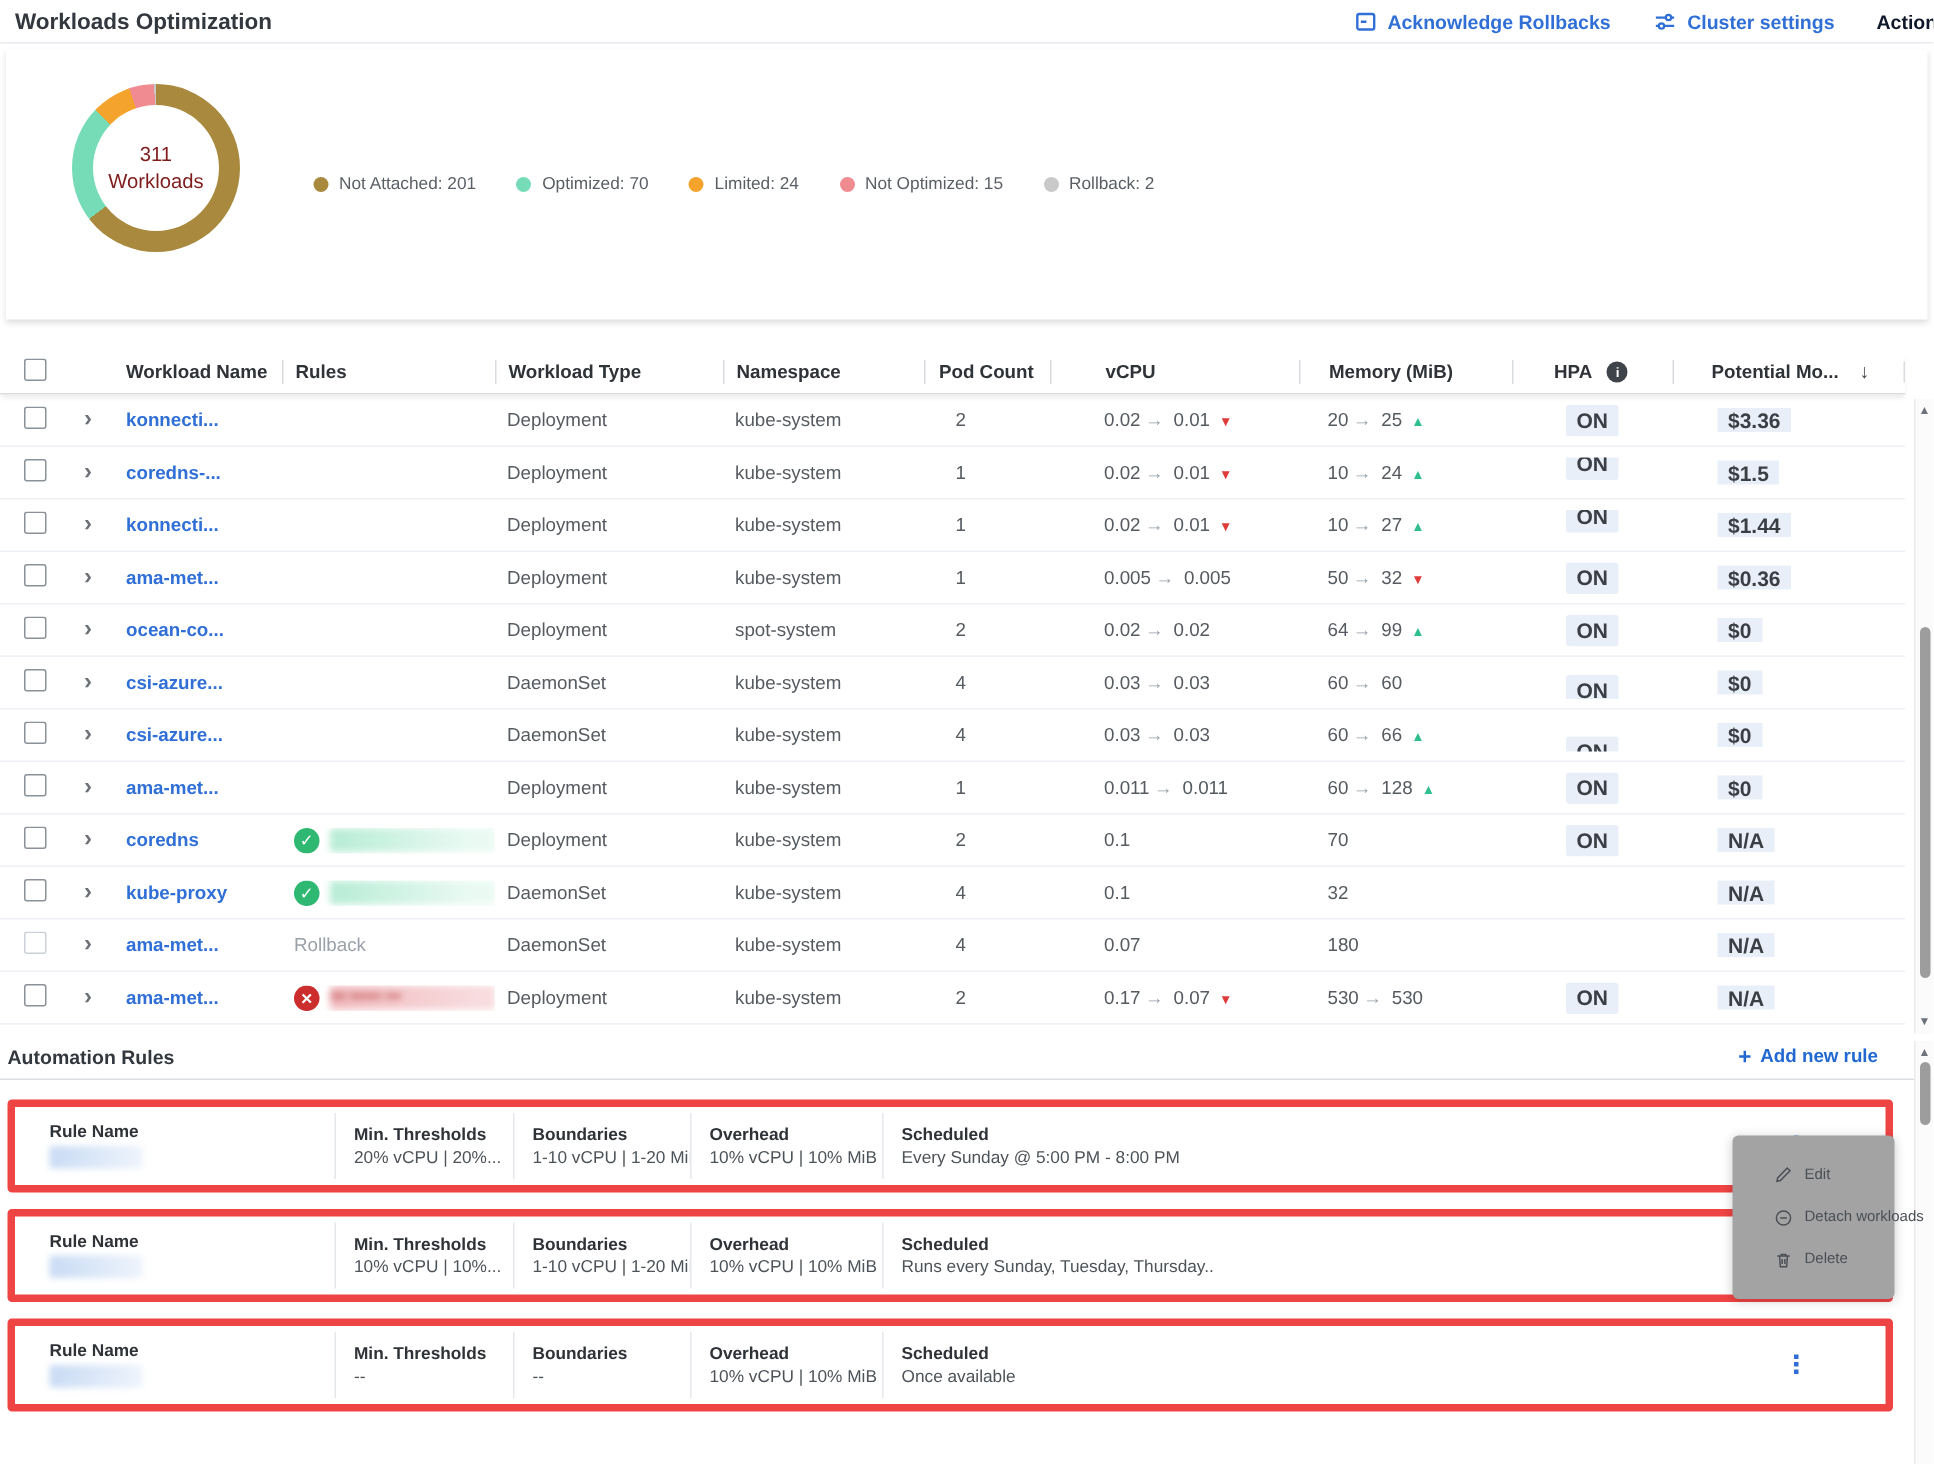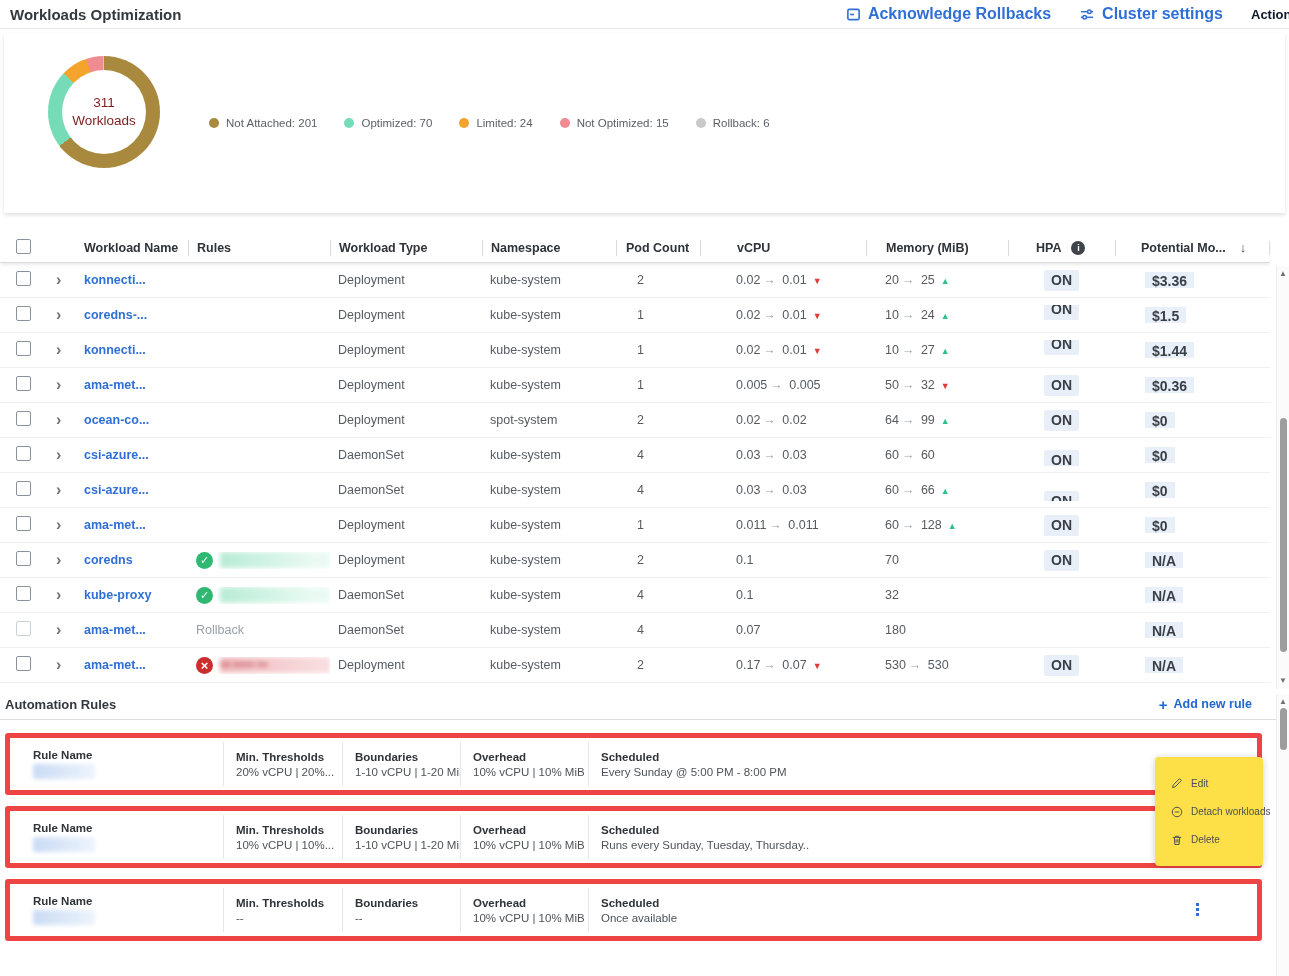--- a/index.html
+++ b/index.html
@@ -9,22 +9,22 @@
   }
   *{box-sizing:border-box}
   html,body{margin:0;padding:0}
   body{width:1289px;height:976px;overflow:hidden;position:relative;background:#fff;
        font-family:"Liberation Sans","DejaVu Sans",sans-serif;font-size:12.5px;color:var(--text)}
   
   .topbar{height:29px;display:flex;align-items:center;justify-content:space-between;
           padding-left:10px;border-bottom:1px solid #e7eaee;background:#fff}
   .topbar h1{margin:0;font-size:15px;font-weight:700;color:var(--text-dark)}
   .topbar-actions{display:flex;align-items:center;gap:28px}
-  .top-link{display:flex;align-items:center;gap:7px;color:var(--accent);font-weight:700;
-            font-size:16px;cursor:pointer;white-space:nowrap}
+  .top-link{display:flex;gap:7px;color:var(--accent);font-weight:700;
+            font-size:13px;cursor:pointer;white-space:nowrap}
   .top-link svg{display:block}
   .top-disabled{color:#0f172a;font-weight:700;font-size:13px;width:38px;overflow:hidden;white-space:nowrap}
   
   .summary-card{margin:4px 4px 0 4px;height:180px;background:#fff;position:relative;
                 box-shadow:0 2px 4px rgba(0,0,0,.13);display:flex;align-items:center}
   .donut{position:absolute;left:44px;top:23px;width:112px;height:112px;border-radius:50%;
          display:flex;align-items:center;justify-content:center;background:#ddd}
   .donut-hole{width:84px;height:84px;border-radius:50%;background:#fff;display:flex;flex-direction:column;
               align-items:center;justify-content:center;color:#7f1d1d;font-size:13.5px;line-height:1.35}
   .summary-info{margin-left:205px;display:flex;flex-direction:column;gap:13px}
@@ -98,22 +98,22 @@
   .rc{height:44px;display:flex;flex-direction:column;justify-content:center;gap:3px;padding-left:12px;white-space:nowrap;overflow:hidden}
   .rc + .rc{border-left:1px solid #e4e7eb}
   .rc .lbl{font-weight:700;font-size:11.5px;color:#2f3338}
   .rc .val{font-size:11.5px;color:var(--text)}
   .rc-name{padding-left:23px}
   .name-pill{width:62px;height:15px;border-radius:2px;background:linear-gradient(90deg,#c9dbf4,#eef4fc);filter:blur(2px)}
   .kebab{position:absolute;right:52px;top:50%;transform:translateY(-50%);width:14px;height:16px;cursor:pointer}
   .kebab::before{content:"";position:absolute;left:5px;top:1px;width:3px;height:3px;background:var(--accent);
                  box-shadow:0 5px 0 var(--accent),0 10px 0 var(--accent)}
   
-  .ctx-menu{position:absolute;left:1155px;top:757px;width:108px;height:109px;background:#fde047;border-radius:4px;
-            box-shadow:0 1px 7px rgba(0,0,0,.2);z-index:6;display:flex;flex-direction:column;justify-content:space-evenly;padding:4px 4px}
+  .ctx-menu{position:absolute;left:1155px;top:757px;width:108px;height:109px;background:#a3a3a3;border-radius:4px;
+            box-shadow:0 1px 7px rgba(0,0,0,.2);z-index:6;display:flex;flex-direction:column;justify-content:space-evenly;padding:4px 16px}
   .menu-item{display:flex;align-items:center;gap:8px;padding-left:12px;font-size:10px;color:#4a4f55;cursor:pointer;white-space:nowrap}
   .menu-item svg{flex:0 0 auto}
   
   .sb{position:absolute;width:13px;right:0;background:#fbfbfb;border-left:1px solid #ececec;z-index:4}
   .sb-main{top:266px;height:423px}
   .sb-rules{top:694px;height:282px}
   .sb-arrow{position:absolute;left:0;width:12px;text-align:center;font-size:8px;color:#6d7278;line-height:10px;cursor:pointer}
   .sb-arrow.up{top:3px}.sb-arrow.up::before{content:"\25b2"}
   .sb-arrow.down{bottom:3px}.sb-arrow.down::before{content:"\25bc"}
   .sb-thumb{position:absolute;left:3px;width:7px;border-radius:4px;background:#9d9d9d;cursor:grab}
@@ -166,21 +166,21 @@
       <span class="legend-item">
           <span class="dot" style="background: rgb(244, 164, 44);"></span>
           <span class="legend-text">Limited: 24</span>
         </span>
       <span class="legend-item">
           <span class="dot" style="background: rgb(241, 139, 146);"></span>
           <span class="legend-text">Not Optimized: 15</span>
         </span>
       <span class="legend-item">
           <span class="dot" style="background: rgb(201, 201, 201);"></span>
-          <span class="legend-text">Rollback: 6</span>
+          <span class="legend-text">Rollback: 2</span>
         </span>
     </div>
   </div>
 </section>
 
 <section class="table">
   <div class="grid thead">
     <span class="cell c-check"><span class="checkbox"></span></span>
     <span class="cell c-exp"></span>
     <span class="th">Workload Name</span>

